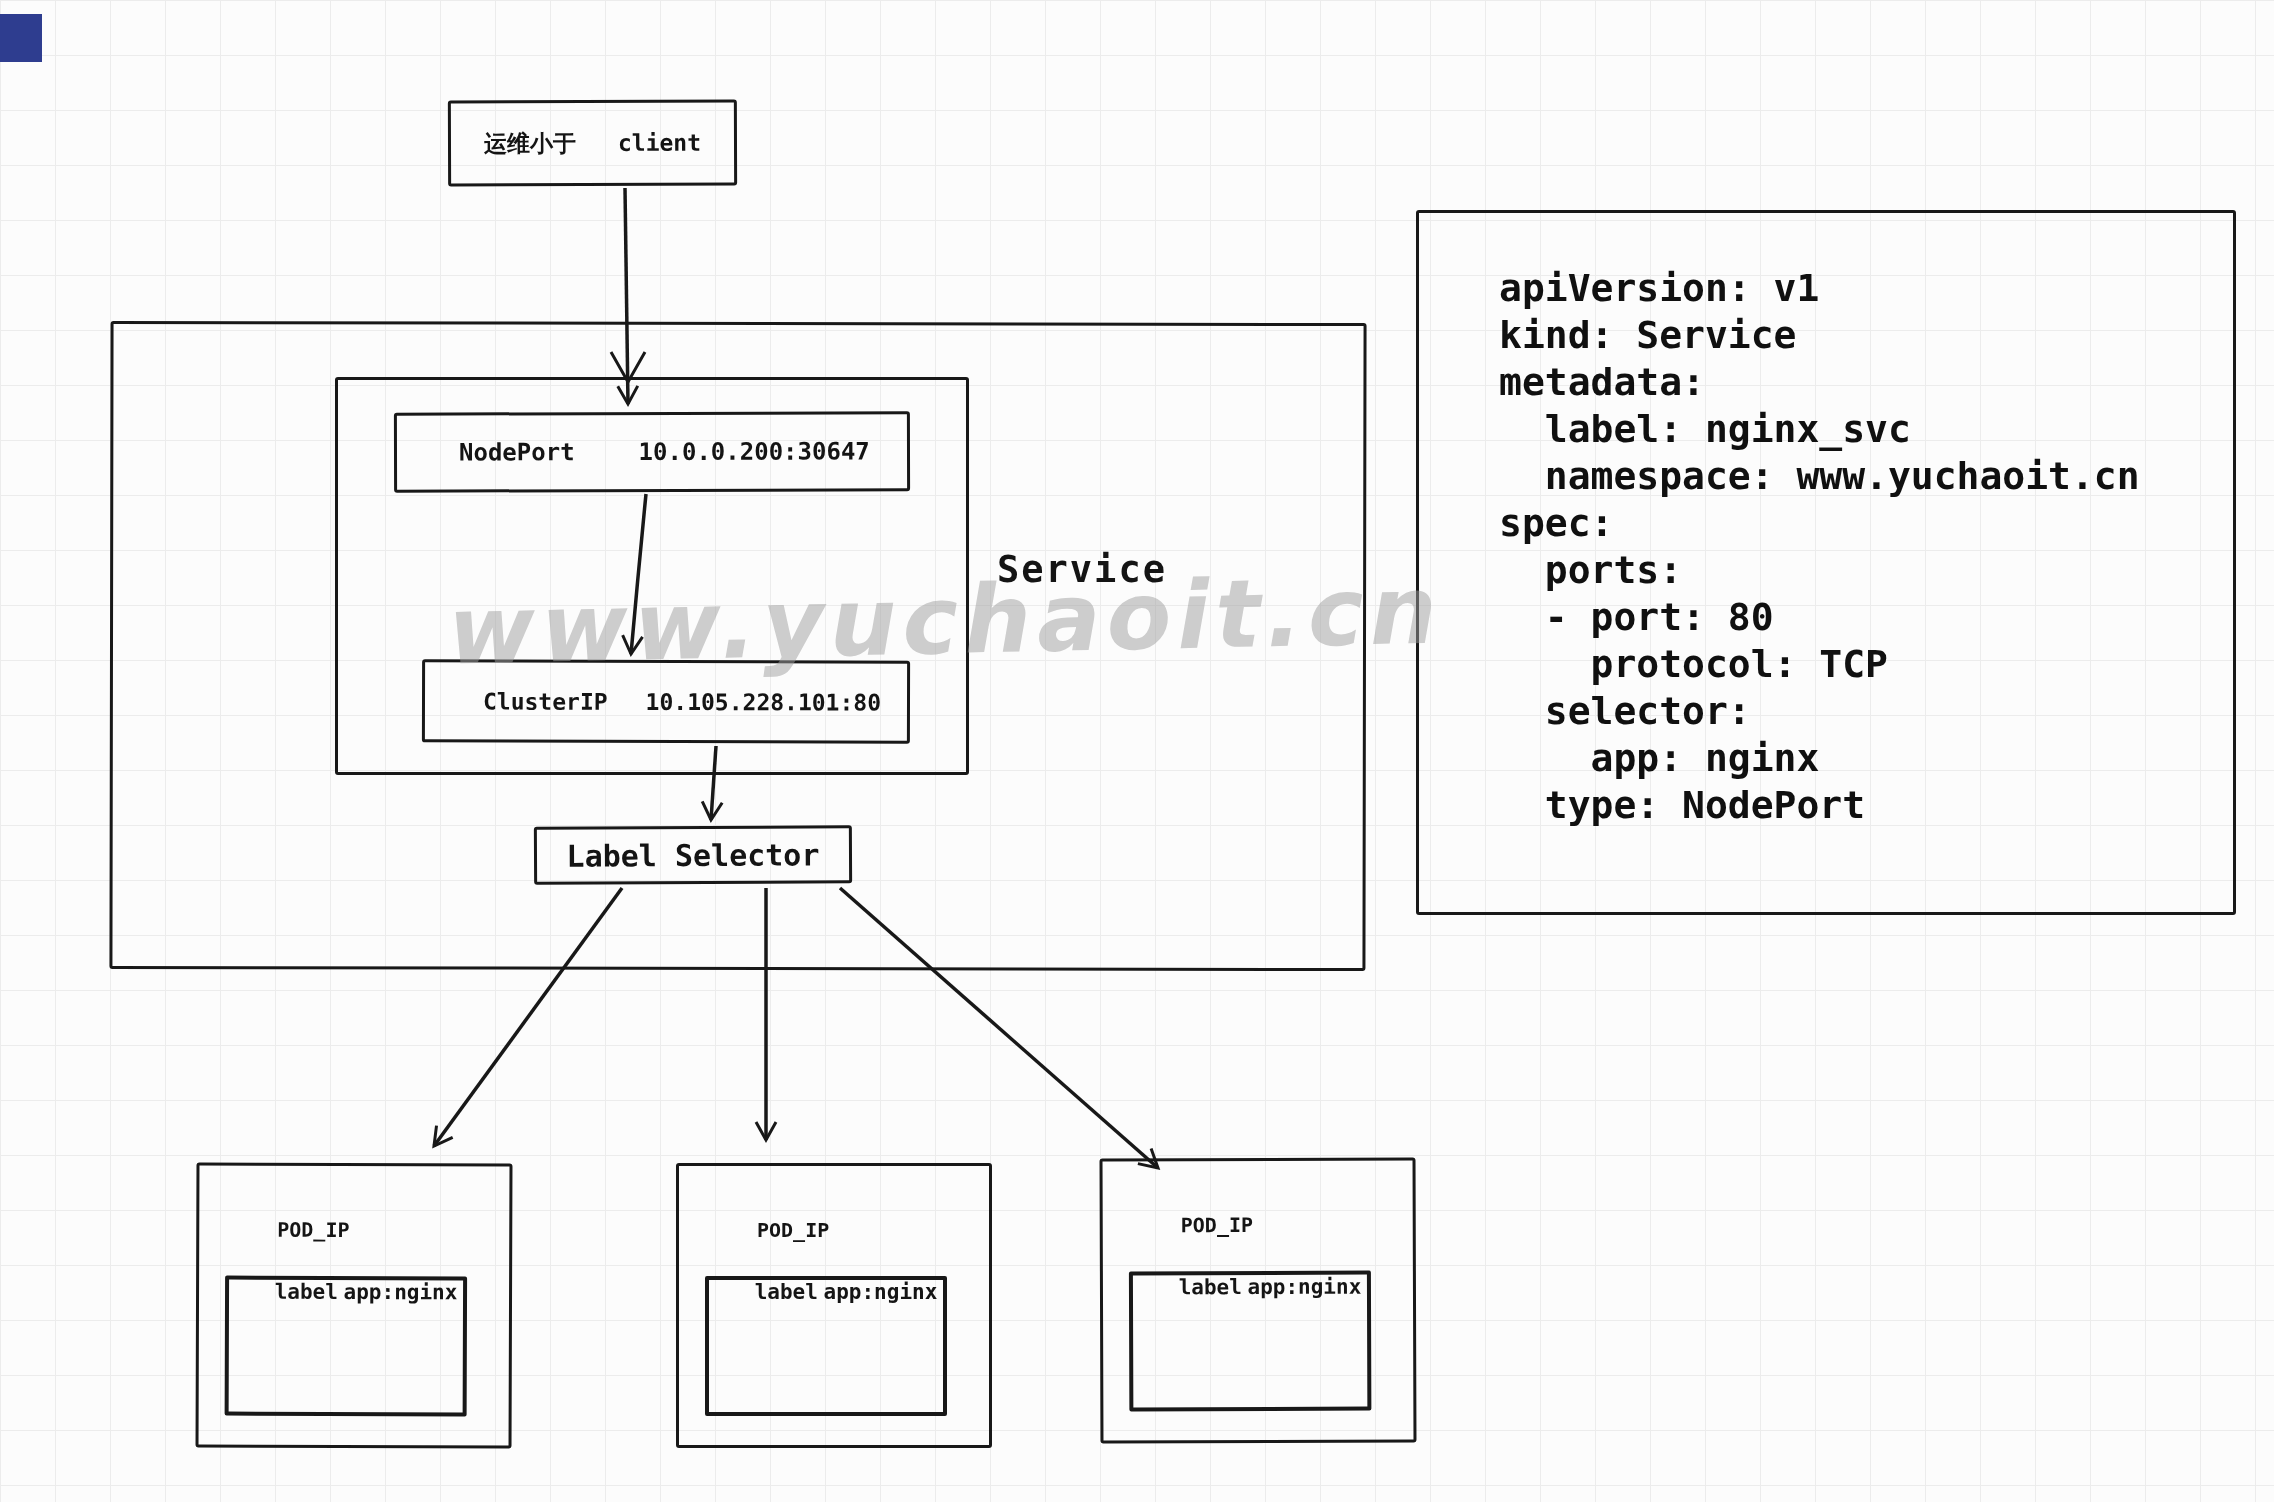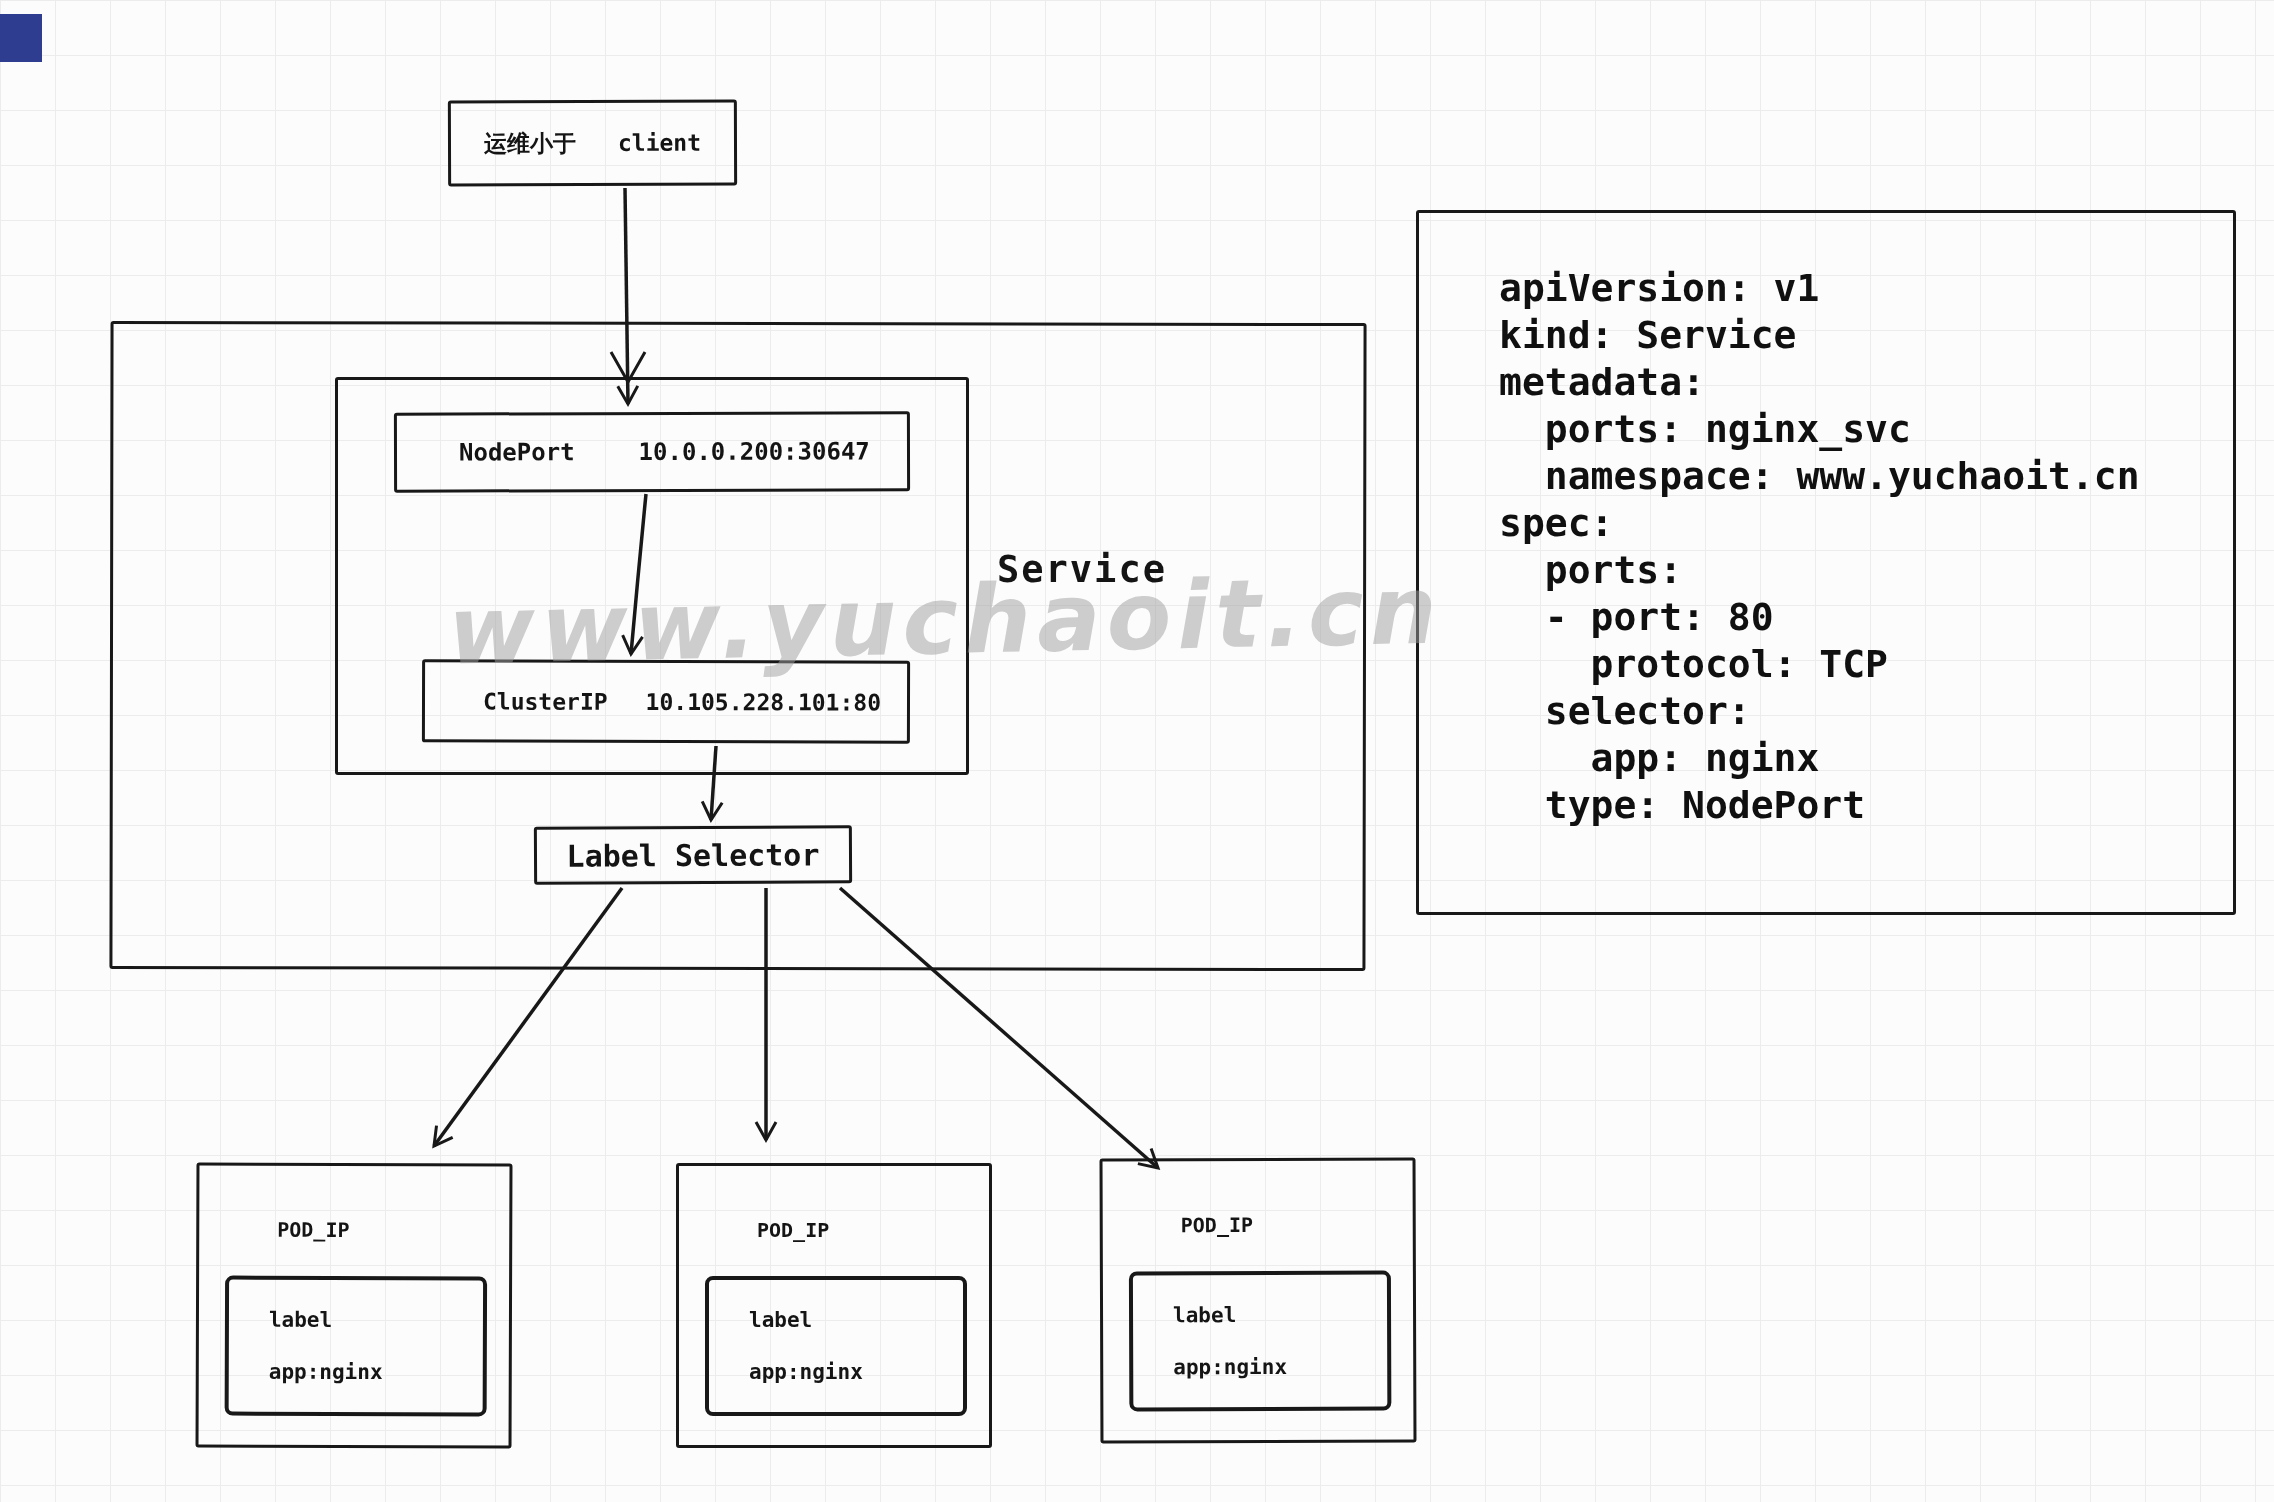--- a/index.html
+++ b/index.html
@@ -45,23 +45,23 @@
 
   .selector-box{left:534px;top:826px;width:318px;height:58px;
     display:flex;align-items:center;justify-content:center;font-size:30px;transform:rotate(-0.3deg);}
 
   
   .pod-box{width:316px;height:285px;}
   .pod-1{left:196px;top:1163px;transform:rotate(0.2deg);}
   .pod-2{left:676px;top:1163px;}
   .pod-3{left:1100px;top:1158px;transform:rotate(-0.2deg);}
   .pod-title{position:absolute;left:78px;top:52px;font-size:20px;font-weight:700;}
-  .pod-inner{position:absolute;left:26px;top:110px;width:262px;height:140px;
-    border:4px solid #181818;border-radius:8px;box-sizing:border-box;
-    display:flex;flex-direction:column;justify-content:space-evenly;
+  .pod-inner{position:absolute;left:26px;top:110px;width:242px;height:140px;
+    border:4px solid #181818;border-radius:2px;box-sizing:border-box;
+    display:flex;flex-direction:row;justify-content:space-evenly;
     padding-left:40px;font-size:21px;font-weight:700;}
 
   
   .yaml-box{left:1416px;top:210px;width:820px;height:705px;border-width:3px;
     padding:52px 0 0 80px;}
   .yline{white-space:pre;font-size:38px;line-height:47px;font-weight:700;color:#101010;}
 
   
   .arrows{position:absolute;left:0;top:0;pointer-events:none;}
 
@@ -128,21 +128,21 @@
     <div class="pod-inner">
       <span>label</span>
       <span>app:nginx</span>
     </div>
   </div>
 
   <div class="box yaml-box">
     <div class="yline">apiVersion: v1</div>
     <div class="yline">kind: Service</div>
     <div class="yline">metadata:</div>
-    <div class="yline">  ports: nginx_svc</div>
+    <div class="yline">  label: nginx_svc</div>
     <div class="yline">  namespace: www.yuchaoit.cn</div>
     <div class="yline">spec:</div>
     <div class="yline">  ports:</div>
     <div class="yline">  - port: 80</div>
     <div class="yline">    protocol: TCP</div>
     <div class="yline">  selector:</div>
     <div class="yline">    app: nginx</div>
     <div class="yline">  type: NodePort</div>
   </div>
 

